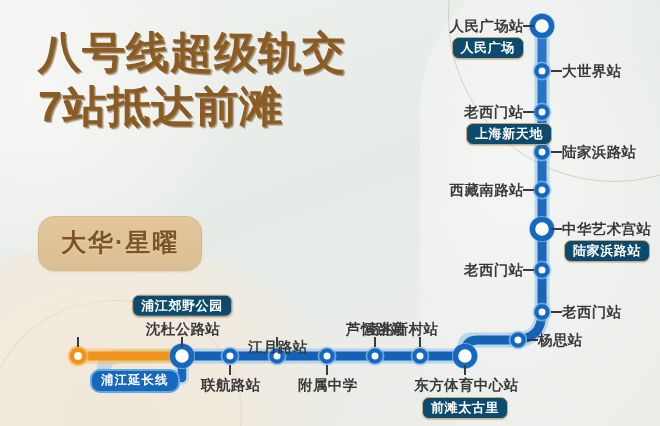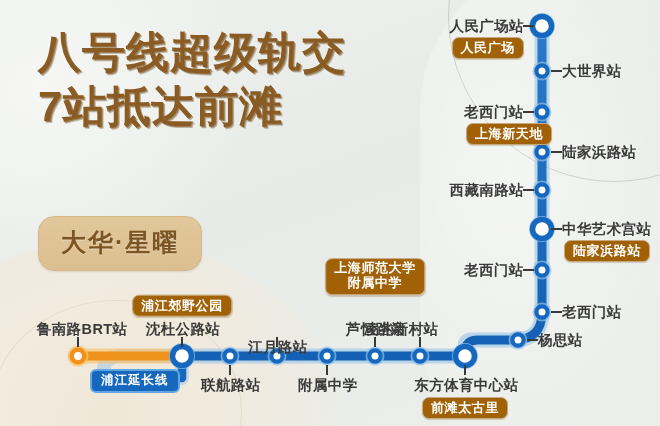--- a/index.html
+++ b/index.html
@@ -66,21 +66,21 @@
   #metro{position:absolute;left:0;top:0;z-index:4;}
 
   
   .labels{position:absolute;inset:0;z-index:7;}
   .st-label{
     position:absolute;white-space:nowrap;
     font-size:14.5px;font-weight:bold;color:#3a3a3a;letter-spacing:.4px;
   }
   .badge{
     position:absolute;white-space:nowrap;
-    background:#a16207;border:1.5px solid #c8a97c;border-radius:7px;
+    background:#0c4a6e;border:1.5px solid #c8a97c;border-radius:7px;
     color:#ffffff;font-size:13px;font-weight:bold;letter-spacing:.6px;
     padding:2px 8px 3px 8px;
     box-shadow:0 1px 1px rgba(110,82,45,.25);
     text-align:center;line-height:1.18;
   }
   .badge.two{line-height:1.15;padding:2px 8px 3px 8px;}
   .blue-badge{
     position:absolute;white-space:nowrap;
     background:#1668bf;border:2px solid #64a7e0;border-radius:6px;
     color:#ffffff;font-size:12.5px;font-weight:bold;letter-spacing:1px;
@@ -206,33 +206,28 @@
       <div class="st-label" style="left: 538px; top: 331px;">杨思站</div>
       <div class="tick" style="left: 464px; top: 365px; width: 2px; height: 10px;"></div>
       <div class="st-label" style="left: 414.25px; top: 376px;">东方体育中心站</div>
       <div class="badge" style="left: 465px; top: 397px; transform: translateX(-50%);">
         <div>前滩太古里</div>
       </div>
       <div class="tick" style="left: 419px; top: 337px; width: 2px; height: 10px;"></div>
       <div class="st-label" style="left: 364px; top: 320px;">凌兆新村站</div>
       <div class="tick" style="left: 374px; top: 337px; width: 2px; height: 10px;"></div>
       <div class="st-label" style="left: 346px; top: 320px;">芦恒路站</div>
-      <div class="badge two" style="left: 375px; top: 295px; transform: translateX(-50%) translateY(-100%);">
-        <div>上海师范大学</div>
-        <div>附属中学</div>
-      </div>
       <div class="tick" style="left: 326px; top: 365px; width: 2px; height: 10px;"></div>
       <div class="st-label" style="left: 298px; top: 376px;">附属中学</div>
       <div class="tick" style="left: 276px; top: 337px; width: 2px; height: 10px;"></div>
       <div class="st-label" style="left: 248px; top: 320px; margin-top: 18px;">江月路站</div>
       <div class="tick" style="left: 229px; top: 365px; width: 2px; height: 10px;"></div>
       <div class="st-label" style="left: 201px; top: 376px;">联航路站</div>
       <div class="tick" style="left: 181px; top: 337px; width: 2px; height: 10px;"></div>
       <div class="st-label" style="left: 145.75px; top: 320px;">沈杜公路站</div>
       <div class="badge" style="left: 182px; top: 317px; transform: translateX(-50%) translateY(-100%);">
         <div>浦江郊野公园</div>
       </div>
       <div class="tick" style="left: 77px; top: 337px; width: 2px; height: 10px;"></div>
-      <div class="st-label" style="left: 36.82px; top: 320px;">鲁南路BRT站</div>
-      <div class="blue-badge" style="left: 90px; top: 369px;">浦江延长线</div>
+      <div class="blue-badge" style="left: 90px; top: 369px; border-radius: 10px;">浦江延长线</div>
     </div>
 
 </div>
 
 </body></html>

